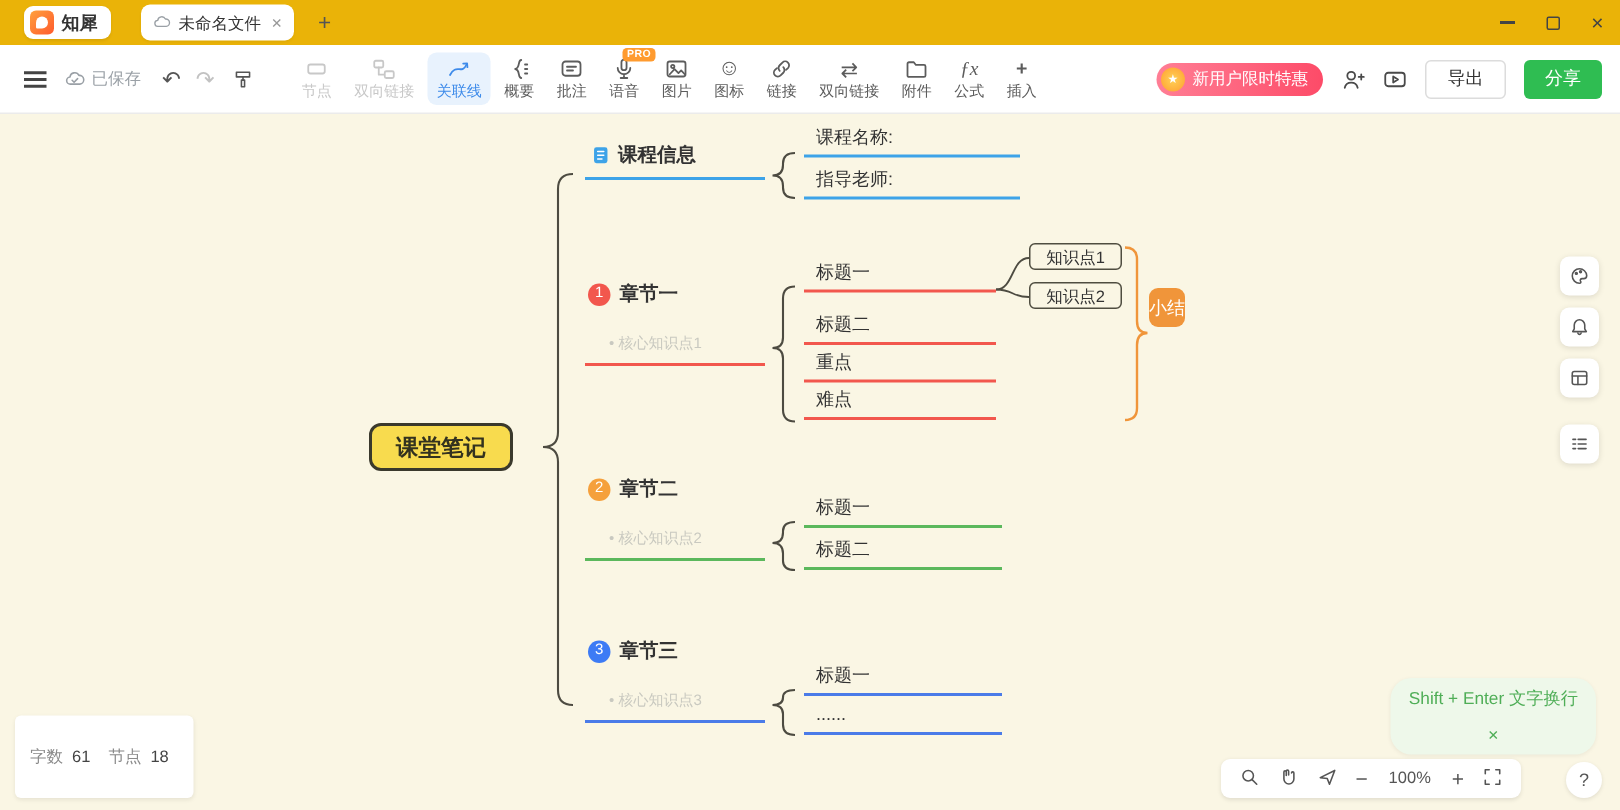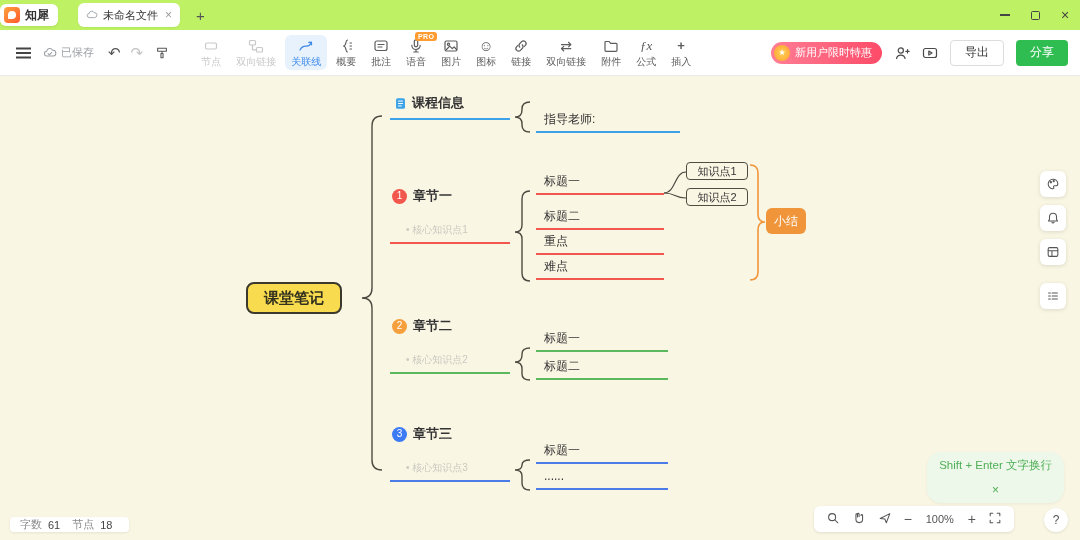--- a/index.html
+++ b/index.html
@@ -1,22 +1,22 @@
 <!DOCTYPE html>
 <html><head>
 <meta charset="utf-8">
 <style>
   * { margin:0; padding:0; box-sizing:border-box; }
   html,body { width:1080px; height:540px; }
   body { font-family:"Liberation Sans", sans-serif; overflow:hidden; }
   .app { position:relative; width:1080px; height:540px; background:#FAF6E4; }
 
   
-  .titlebar { position:absolute; top:0; left:0; right:0; height:30px; background:#bef264;
-              display:flex; align-items:center; padding-left:0;text-align:right; }
+  .titlebar { position:absolute; top:0; left:0; right:0; height:30px; background:#eab308;
+              display:flex; align-items:center; padding-left:16px;text-align:right; }
   .logo-pill { background:#fff; border-radius:6px; height:22px; display:flex; align-items:center;
                gap:5px; padding:0 9px 0 4px; box-shadow:0 1px 2px rgba(0,0,0,.08); }
   .logo-mark { width:16px; height:16px; border-radius:4px;
                background:linear-gradient(135deg,#ffa13c,#ff5a2e); position:relative; }
   .logo-mark::after { content:""; position:absolute; left:4px; top:4px; width:8px; height:8px;
                background:#fff; border-radius:50% 50% 50% 10%; }
   .logo-text { font-size:12px; font-weight:700; color:#333; }
   .tab { margin-left:20px; height:24px; background:#fff; border-radius:6px;
          display:flex; align-items:center; gap:5px; padding:0 8px; box-shadow:0 1px 2px rgba(0,0,0,.06); }
   .tab-title { font-size:11px; color:#333; }
@@ -97,33 +97,33 @@
   .b4c { width:132px; border-color:#4A7BE8; }
   .b1c1{ top:8px; } .b1c2{ top:36px; }
   .b2c1{ top:98px; } .b2c2{ top:133px; } .b2c3{ top:158px; } .b2c4{ top:183px; }
   .b3c1{ top:255px; } .b3c2{ top:283px; }
   .b4c1{ top:367px; } .b4c2{ top:393px; }
 
   .kbox { position:absolute; left:686px; width:62px; height:18px; border:1.5px solid #4f4d40;
           border-radius:4px; display:flex; align-items:center; justify-content:center;
           font-size:11px; color:#333; cursor:pointer; }
   .kbox1 { top:86px; } .kbox2 { top:112px; }
-  .summary-node { position:absolute; left:766px; top:132px; width:40px; height:26px;
+  .summary-node { position:absolute; left:766px; top:116px; width:24px; height:26px;
           background:#F0953A; border-radius:6px; display:flex; align-items:center; justify-content:center;
           font-size:12px; color:#fff; cursor:pointer; }
 
   
   .float-btn { position:absolute; right:14px; width:26px; height:26px; background:#fff; border-radius:6px;
                box-shadow:0 1px 4px rgba(0,0,0,.12); display:flex; align-items:center; justify-content:center;
                color:#555; cursor:pointer; }
   .fb1{ top:95px; } .fb2{ top:129px; } .fb3{ top:163px; } .fb4{ top:207px; }
 
   
   .statusbar { position:absolute; left:10px; bottom:8px; background:#fff; border-radius:4px;
-               box-shadow:0 1px 3px rgba(0,0,0,.08); padding:0 10px; display:flex; gap:6px;
+               box-shadow:0 1px 3px rgba(0,0,0,.08); padding:20px 10px; display:flex; gap:6px;
                font-size:11px; align-items:center; }
   .statusbar .s-lbl { color:#8a8a8a; } .statusbar .s-val { color:#444; margin-right:6px; }
   .zoombar { position:absolute; right:66px; bottom:8px; background:#fff; border-radius:6px;
              box-shadow:0 1px 3px rgba(0,0,0,.1); padding:5px 12px; display:flex; align-items:center;
              gap:12px; color:#555; }
   .zoombar .z-btn { font-size:14px; cursor:pointer; line-height:14px; }
   .zoom-level { font-size:11px; width:32px; text-align:center; color:#555; }
   .helpbtn { position:absolute; right:12px; bottom:8px; width:24px; height:24px; border-radius:50%;
              background:#fff; box-shadow:0 1px 3px rgba(0,0,0,.1); display:flex; align-items:center;
              justify-content:center; font-size:12px; color:#555; cursor:pointer; }
@@ -327,20 +327,21 @@
 
     <div class="branch branch1">
       <div class="b-title">
         <svg class="ic13" viewBox="0 0 16 16">
           <rect x="2.5" y="1.5" width="11" height="13" rx="2" fill="#3DA3E8"></rect>
           <path d="M5.5 5 h5 M5.5 8 h5 M5.5 11 h3.5" stroke="#fff" stroke-width="1.2" stroke-linecap="round"></path>
         </svg>
         <span>课程信息</span>
       </div>
     </div>
+    <div class="leaf b1c b1c1">课程名称:</div>
     <div class="leaf b1c b1c2">指导老师:</div>
 
     <div class="branch branch2">
       <div class="b-title">
         <span class="badge">1</span>
         <span>章节一</span>
       </div>
       <div class="b-sub">• 核心知识点1</div>
     </div>
     <div class="leaf b2c b2c1">标题一</div>

